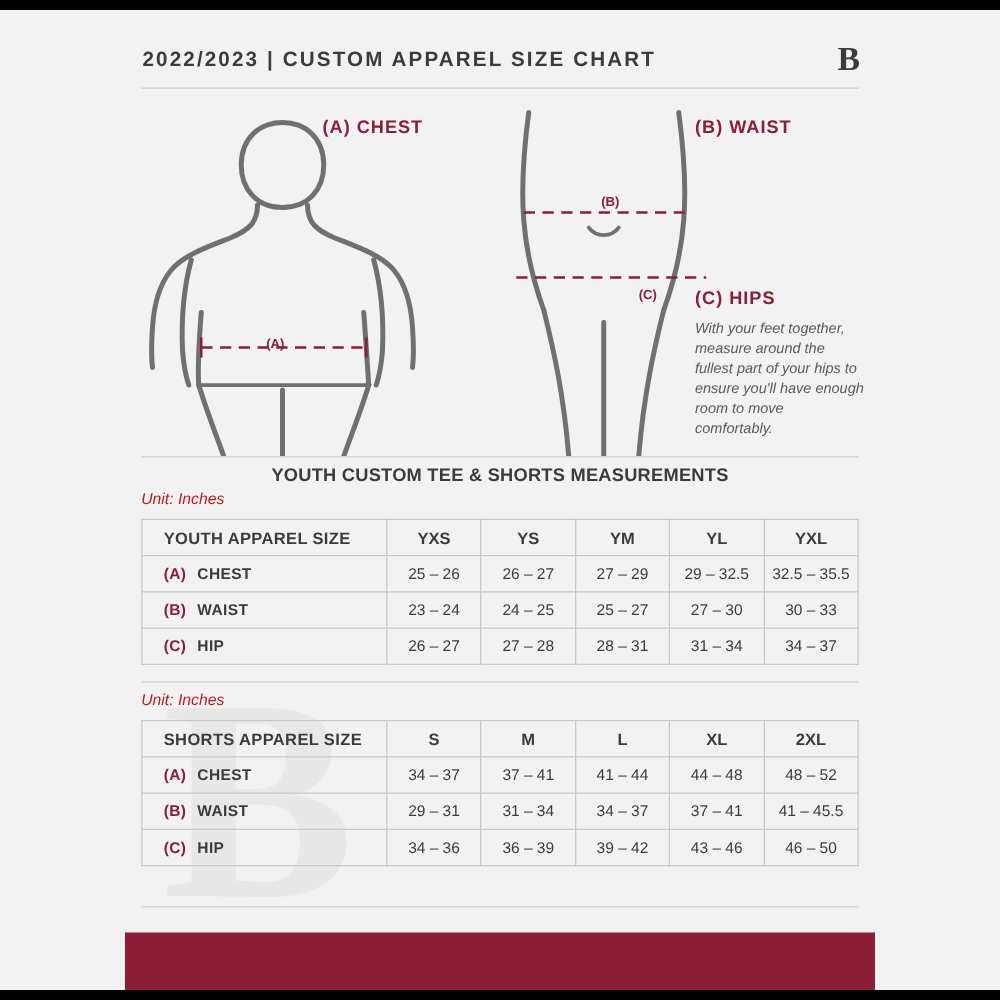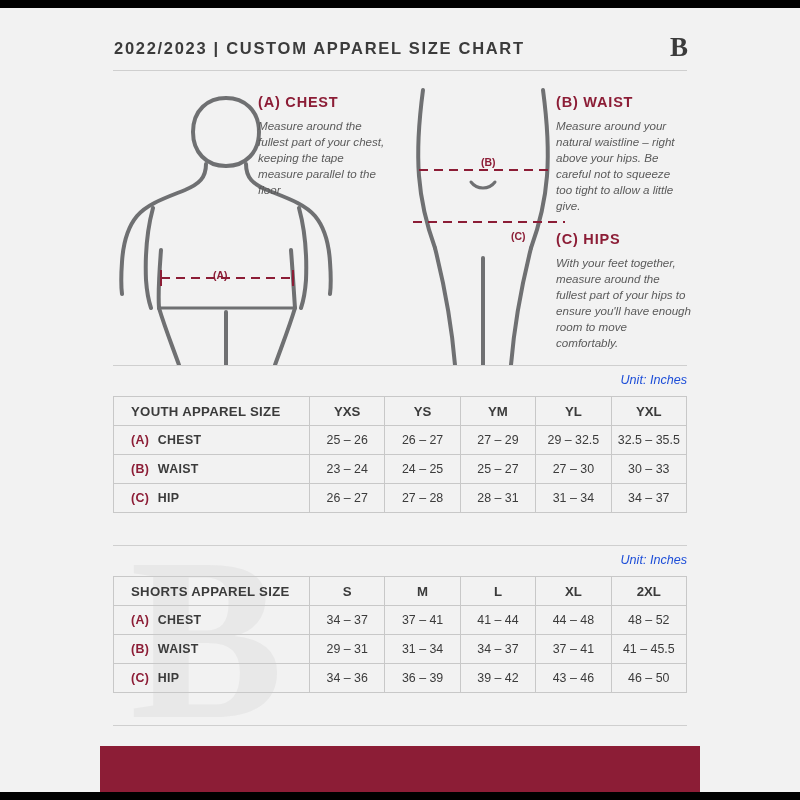--- a/index.html
+++ b/index.html
@@ -124,24 +124,24 @@
   }
   .tbl-title {
     text-align: center;
     font-size: 14.6px;
     font-weight: bold;
     letter-spacing: 0.2px;
     color: #3b3b3b;
     margin: 0 0 3px 0;
   }
   .tbl-unit {
-    text-align: right;
+    text-align: left;
     font-size: 12.6px;
     font-style: italic;
-    color: #1d4ed8;
+    color: #b91c1c;
     margin: 0 0 9px 0;
   }
   table.sizes {
     border-collapse: collapse;
     width: 574px;
     table-layout: fixed;
   }
   table.sizes th, table.sizes td {
     border: 1px solid #c8c8c8;
     height: 28px;
@@ -239,34 +239,33 @@
         <line x1="300" y1="142" x2="452" y2="142" stroke="#8c1d36" stroke-width="2" stroke-dasharray="9,6"></line>
       </svg>
 
       
       <div class="marker" style="left:100px; top:189px;">(A)</div>
       <div class="marker" style="left:368px; top:76px;">(B)</div>
       <div class="marker" style="left:398px; top:150px;">(C)</div>
 
       
       <div class="callout-title" style="left:145px; top:14px;">(A) CHEST</div>
-      <div class="callout-body" style="left:145px; top:38px; width:134px;">Measure around the fullest part of your chest, keeping the tape measure parallel to the floor</div>
 
       
       <div class="callout-title" style="left:443px; top:14px;">(B) WAIST</div>
-      <div class="callout-body" style="left:443px; top:38px; width:132px;">Measure around your natural waistline – right above your hips. Be careful not to squeeze too tight to allow a little give.</div>
 
       
       <div class="callout-title" style="left:443px; top:151px;">(C) HIPS</div>
       <div class="callout-body" style="left:443px; top:175px; width:135px;">With your feet together, measure around the fullest part of your hips to ensure you'll have enough room to move comfortably.</div>
     </div>
 
     <div class="rule" style="top:357px;"></div>
 
     <div class="tbl-wrap" style="top:365px;">
+      <div class="tbl-title">YOUTH CUSTOM TEE &amp; SHORTS MEASUREMENTS</div>
       <div class="tbl-unit">Unit: Inches</div>
       <table class="sizes">
         <thead>
           <tr>
             <th class="rowhead">YOUTH APPAREL SIZE</th>
             <th>YXS</th>
             <th>YS</th>
             <th>YM</th>
             <th>YL</th>
             <th>YXL</th>

